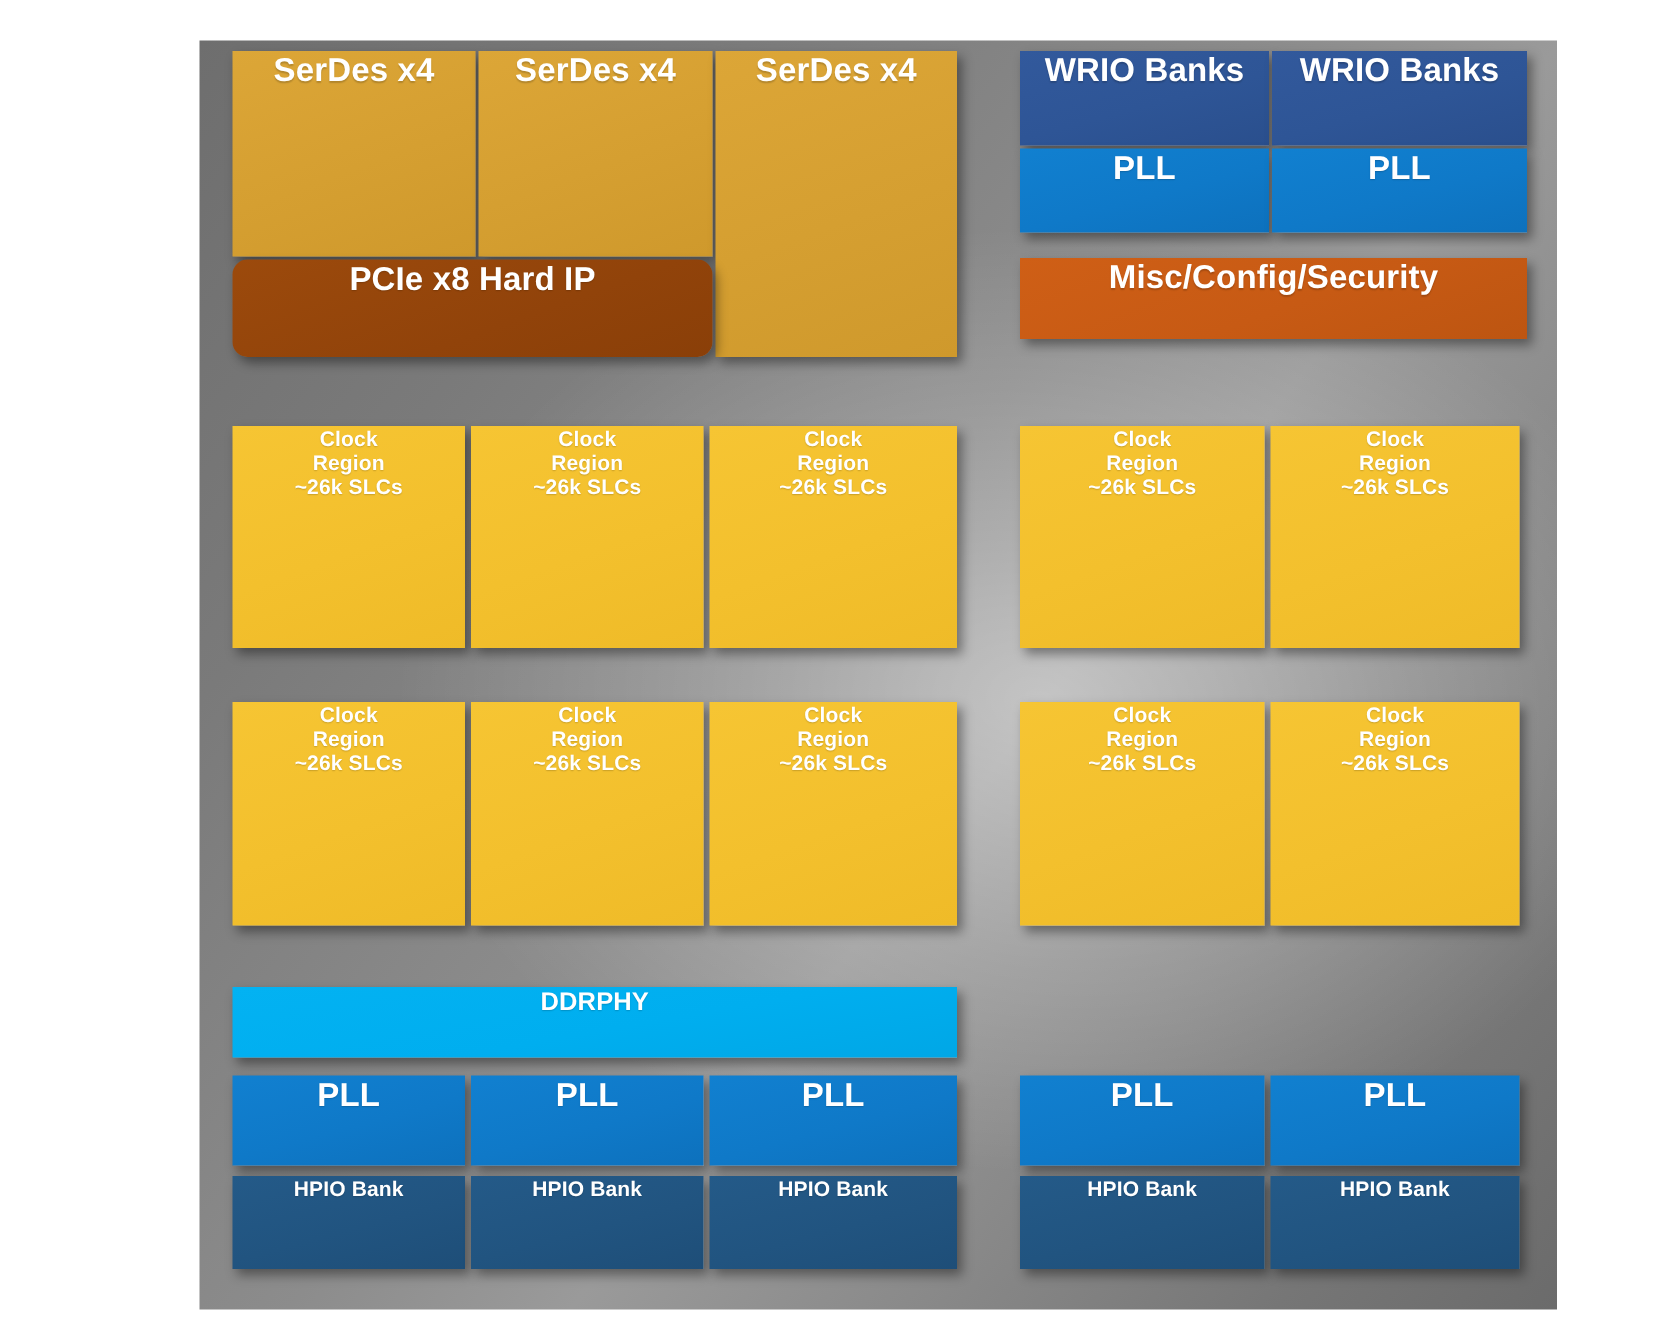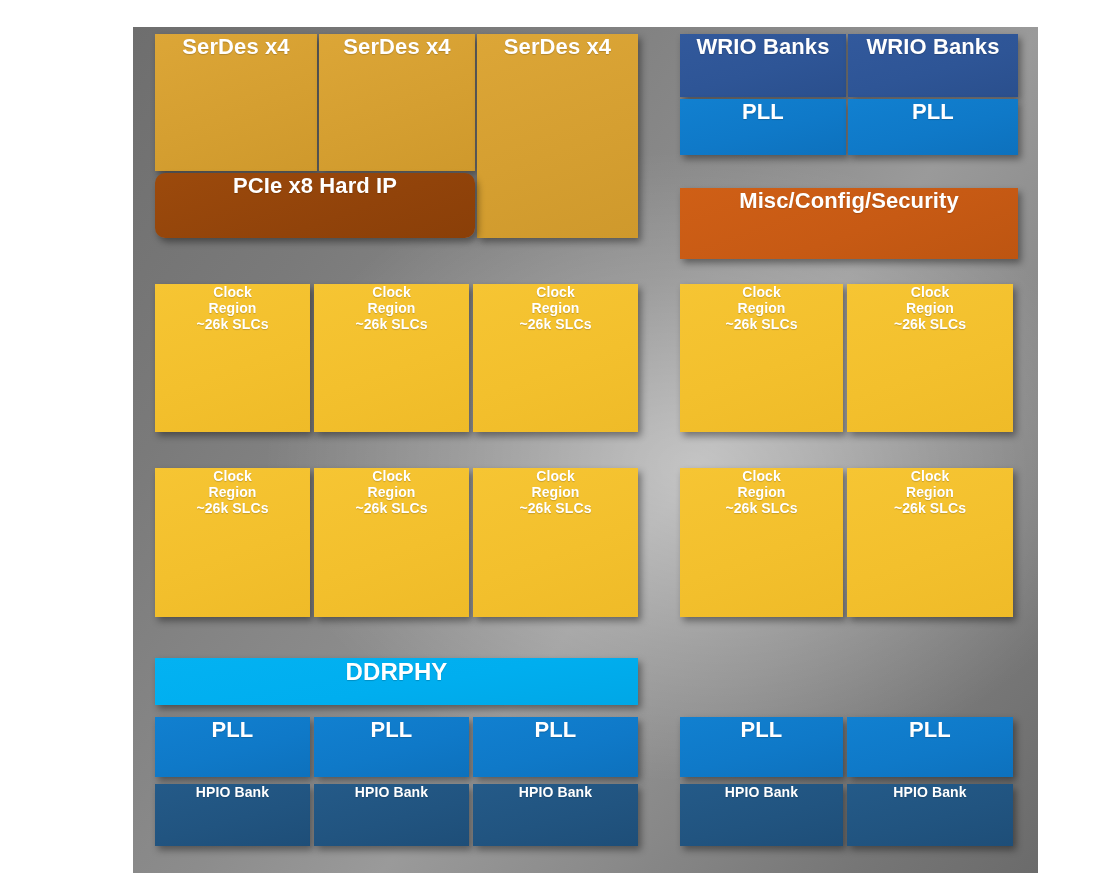--- a/index.html
+++ b/index.html
@@ -59,21 +59,21 @@
   
   .c-serdes  { background: linear-gradient(160deg,#dca637 0%, #d59f31 55%, #cf992c 100%); }
   .c-pcie    { background: linear-gradient(160deg,#9c4a0c 0%, #91430a 60%, #8a3f08 100%); border-radius: 10px; }
   .c-wrio    { background: linear-gradient(165deg,#32599c 0%, #2e5596 55%, #2a4f8d 100%); }
   .c-pll     { background: linear-gradient(165deg,#1180d0 0%, #0f79c8 55%, #0d71bd 100%); }
   .c-misc    { background: linear-gradient(160deg,#cf5f16 0%, #c75a14 55%, #bd5511 100%); }
   .c-clock   { background: linear-gradient(160deg,#f6c533 0%, #f3c02d 55%, #efbb28 100%); }
   .c-ddrphy  { background: linear-gradient(170deg,#03b2f2 0%, #00aeef 55%, #00a7e6 100%); }
   .c-hpio    { background: linear-gradient(165deg,#245a88 0%, #215480 55%, #1e4e78 100%); }
 
-  .fs-23 { font-size: 24px; }
+  .fs-23 { font-size: 17px; }
   .fs-22 { font-size: 22px; }
   .fs-21 { font-size: 14px; }
 </style>
 </head>
 <body>
 
 <div id="canvas">
 
   <div id="die">
 
@@ -102,21 +102,21 @@
     </div>
 
     <div class="blk c-pll fs-22" style="left:547px; top:72px; width:166px; height:56px;">
       <span>PLL</span>
     </div>
 
     <div class="blk c-pll fs-22" style="left:715px; top:72px; width:170px; height:56px;">
       <span>PLL</span>
     </div>
 
-    <div class="blk c-misc fs-22" style="left:547px; top:161px; width:338px; height:71px;">
+    <div class="blk c-misc fs-22" style="left:547px; top:145px; width:338px; height:54px;">
       <span>Misc/Config/Security</span>
     </div>
 
     <div class="blk c-clock fs-21" style="left:22px; top:257px; width:155px; height:148px;">
       <span>Clock
 Region
 ~26k SLCs</span>
     </div>
     <div class="blk c-clock fs-21" style="left:181px; top:257px; width:155px; height:148px;">
       <span>Clock

